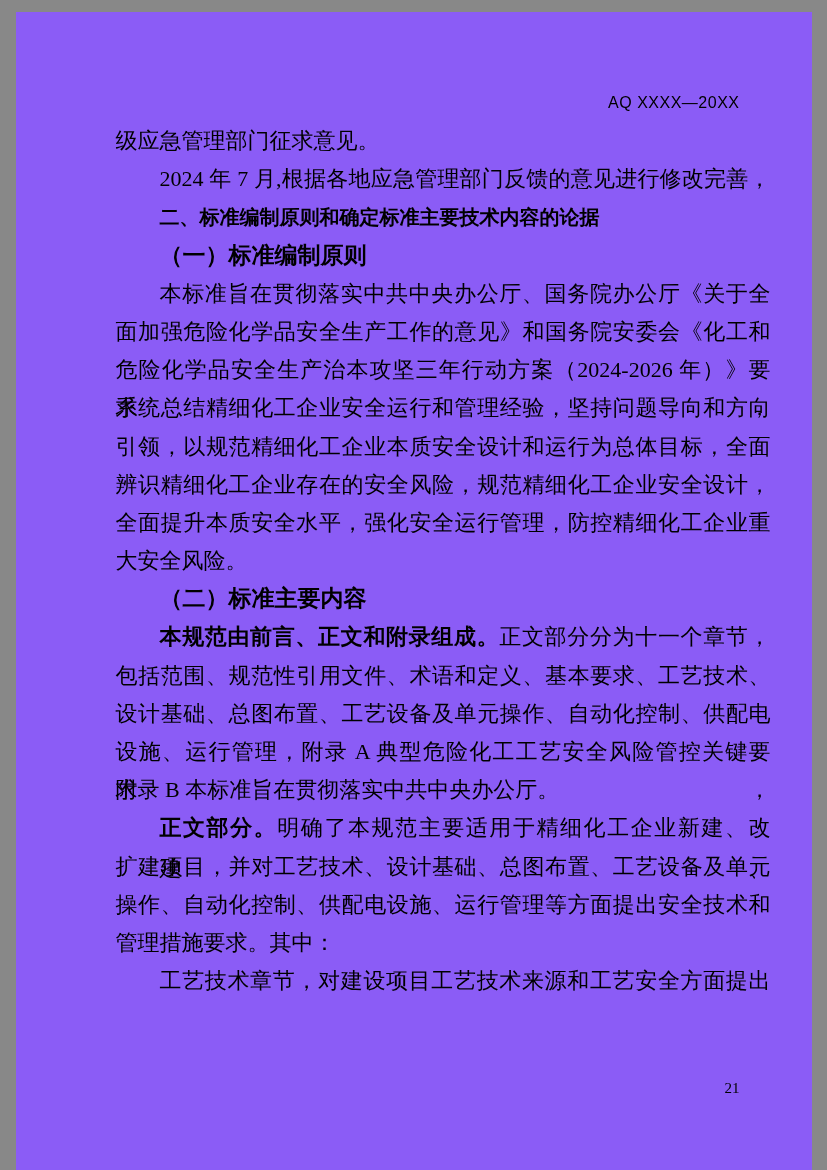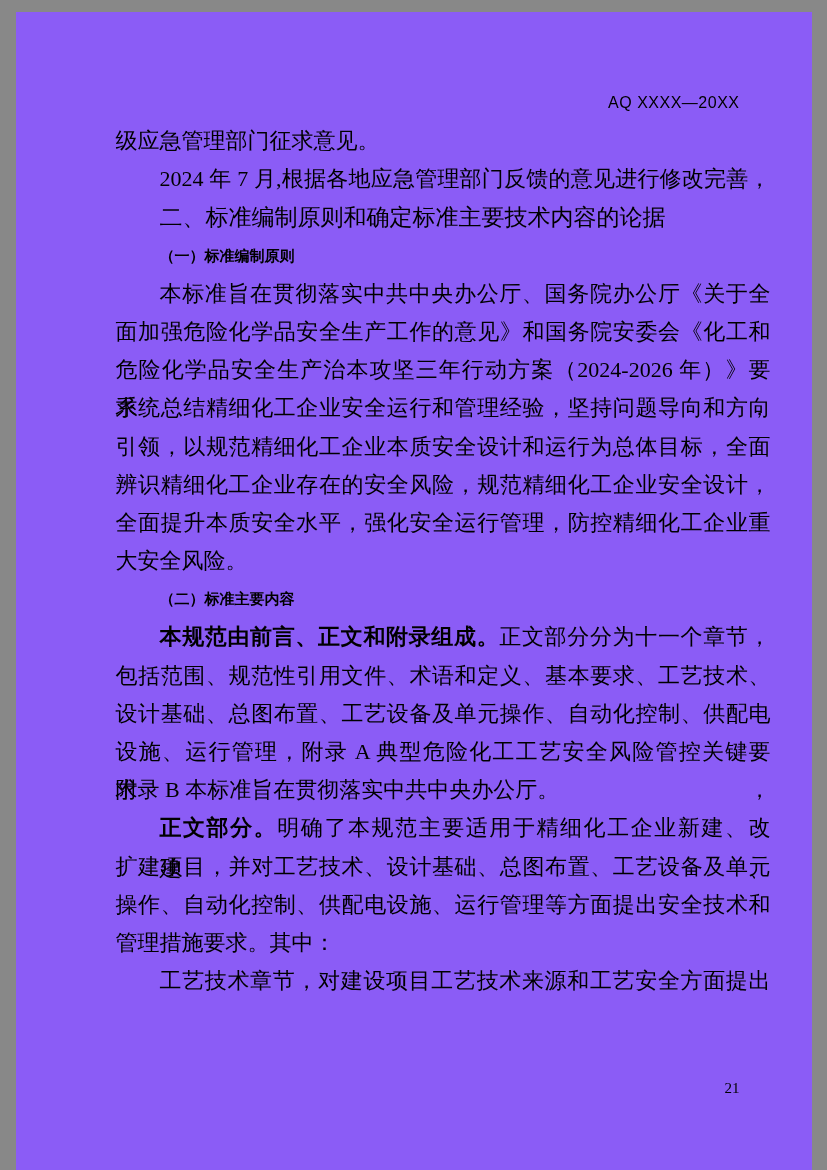--- a/index.html
+++ b/index.html
@@ -34,26 +34,26 @@
   }
   .just{
     white-space:normal;
     text-align:justify;
     text-align-last:justify;
     text-justify:distribute;
   }
   .ind{padding-left:44px;}
   .h1{
     font-family:"Liberation Sans","DejaVu Sans",sans-serif;
-    font-weight:normal;
-    font-size:23px;
+    font-weight:bold;
+    font-size:20px;
   }
   .h2{
     font-weight:bold;
-    font-size:15px;
+    font-size:23px;
   }
   .b{font-weight:bold;font-family:Liberation Mono, monospace;}
   .page-number{
     position:absolute;
     top:1068px;right:72px;
     font-size:15px;
     font-family:"Liberation Serif","DejaVu Serif",serif;
   }
 </style>
 </head>

